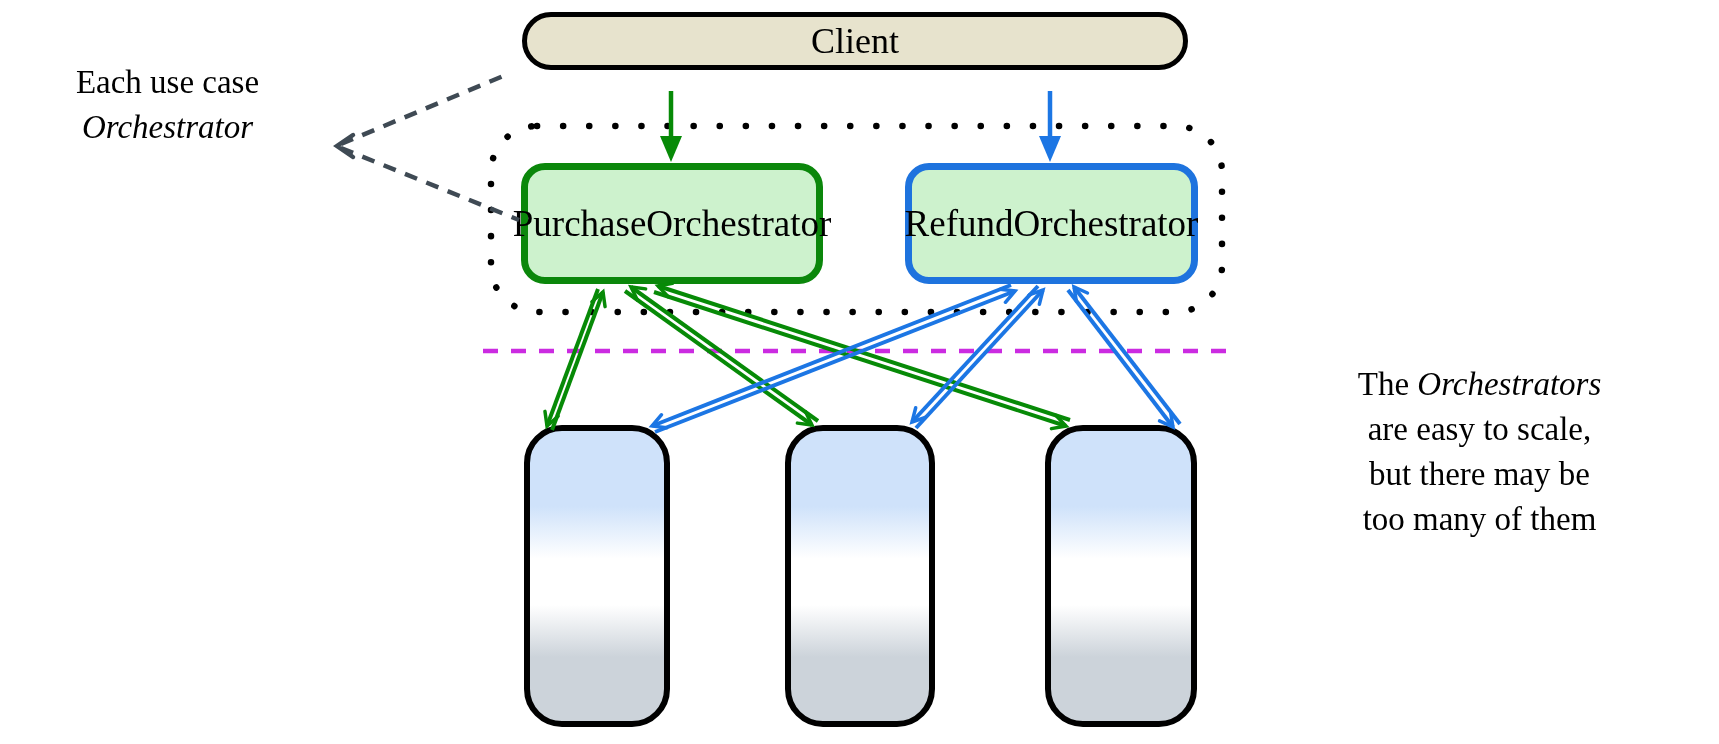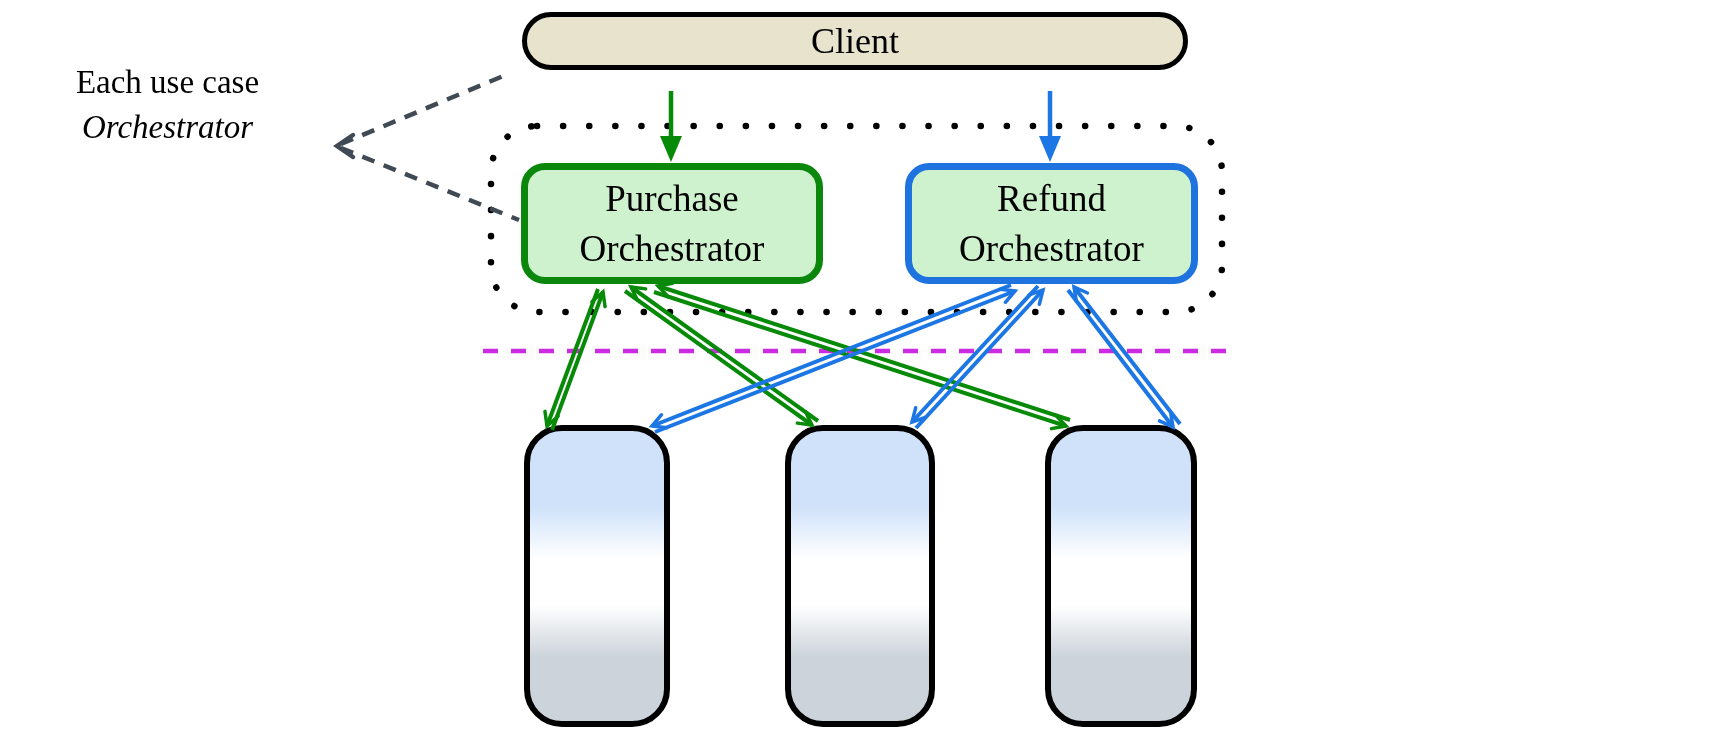--- a/index.html
+++ b/index.html
@@ -9,21 +9,21 @@
   }
   .node{position:absolute;box-sizing:border-box;}
   .client{
     left:522px;top:12px;width:666px;height:58px;border-radius:37px;
     background:#e7e3cd;border:5px solid #000;
     display:flex;align-items:center;justify-content:center;
     font-size:36px;
   }
   .orc{
     top:163px;height:121px;border-radius:24px;background:#cdf2cd;
-    display:flex;flex-direction:column;align-items:center;justify-content:center;
+    display:flex;flex-direction:row;align-items:center;justify-content:center;
     font-size:37px;line-height:50px;text-align:center;
   }
   .orc-purchase{left:521px;width:302px;border:7px solid #0b870b;}
   .orc-refund{left:905px;width:293px;border:7px solid #1e73de;text-align:right;}
   .worker{
     top:425px;height:302px;border-radius:38px;border:6px solid #000;
     background:linear-gradient(180deg,#cfe2fa 0%,#cfe2fa 26%,#ffffff 44%,#ffffff 60%,#ccd3da 78%,#ccd3da 100%);
   }
   .worker-1{left:524px;width:146px;}
   .worker-2{left:785px;width:150px;}
@@ -37,20 +37,26 @@
 </head>
 <body>
 
 <div id="canvas">
 
   <div class="note note-left">
     <div>Each use case</div>
     <div class="it">Orchestrator</div>
   </div>
 
+  <div class="note note-right">
+    <div><span>The</span> <span class="it">Orchestrators</span></div>
+    <div>are easy to scale,</div>
+    <div>but there may be</div>
+    <div>too many of them</div>
+  </div>
 
   <div class="node client">
     <span>Client</span>
   </div>
 
   <div class="node orc orc-purchase">
     <span>Purchase</span>
     <span>Orchestrator</span>
   </div>
   <div class="node orc orc-refund">

